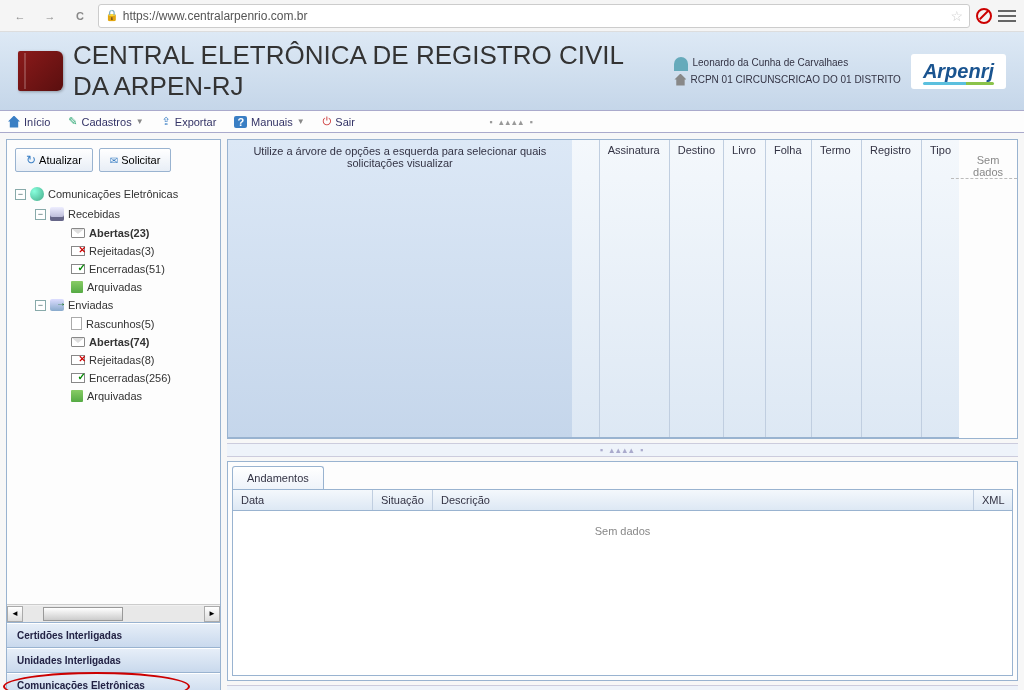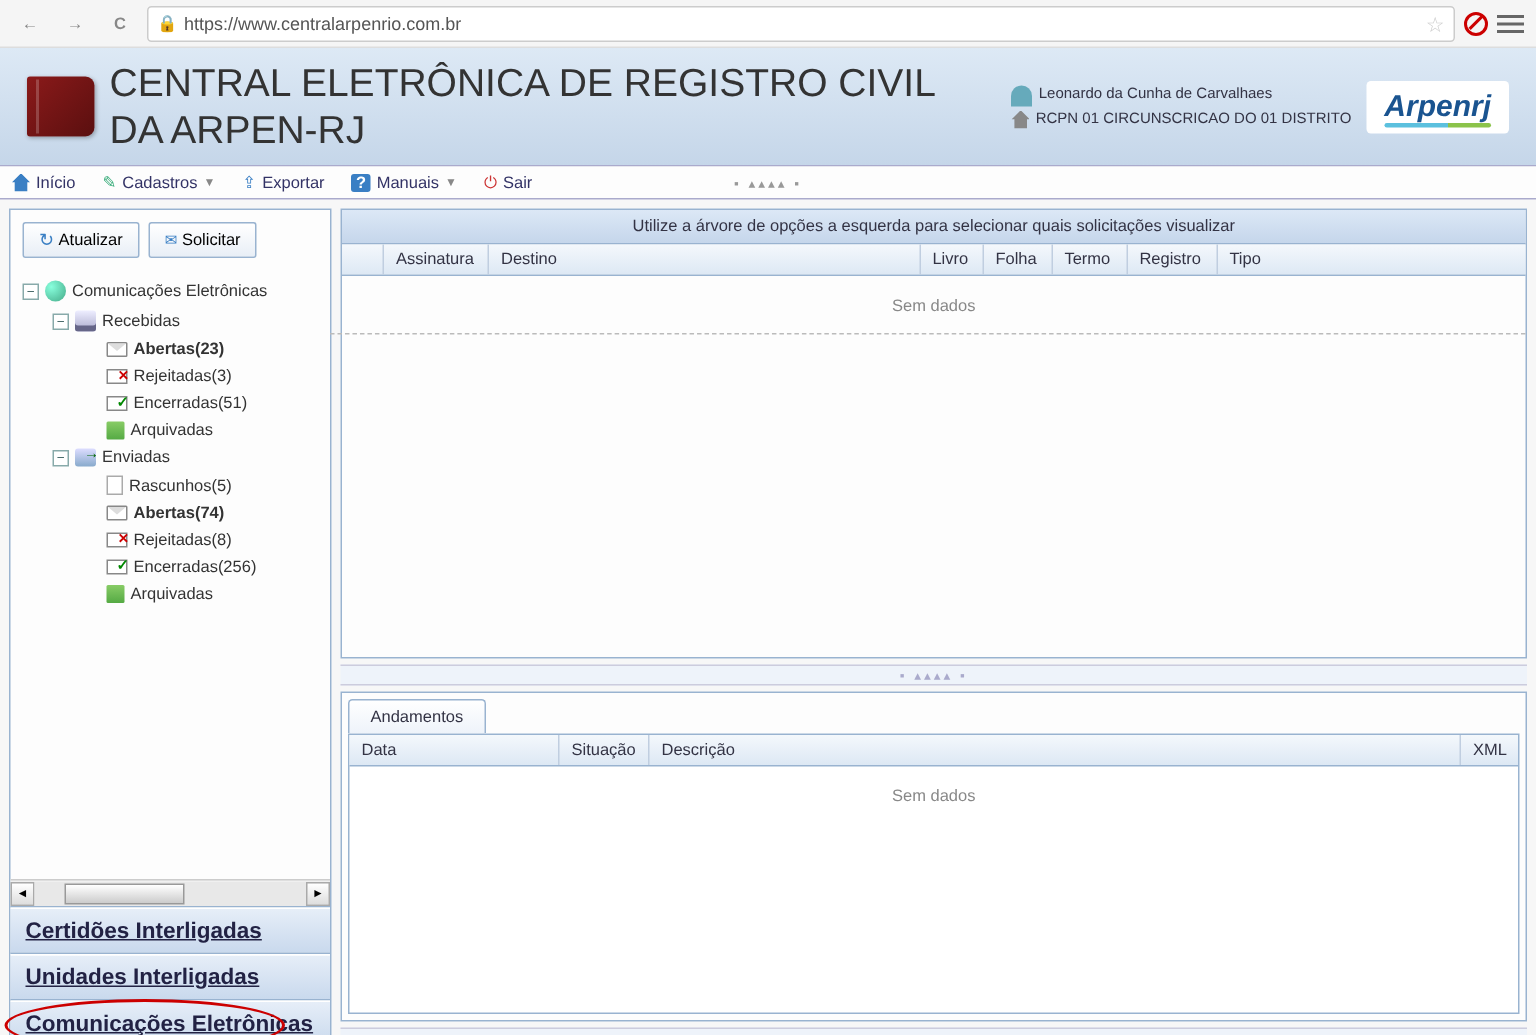--- a/index.html
+++ b/index.html
@@ -61,33 +61,33 @@
     .bold { font-weight: bold; }
     
     
     .sidebar-scroll { height: 18px; background: #f0f0f0; border-top: 1px solid #ccc; display: flex; align-items: center; }
     .scroll-btn { width: 16px; height: 16px; background: linear-gradient(#fff,#ddd); border: 1px solid #aaa; display: flex; align-items: center; justify-content: center; font-size: 8px; }
     .scroll-track { flex: 1; height: 16px; background: #e8e8e8; position: relative; }
     .scroll-thumb { position: absolute; left: 20px; width: 80px; top: 1px; bottom: 1px; background: linear-gradient(#fff,#ccc); border: 1px solid #999; }
     
     
     .stack-buttons { border-top: 1px solid #99b3d0; }
-    .stack-btn { background: linear-gradient(to bottom, #e6eef8, #c9d9ed); border-top: 1px solid #fff; border-bottom: 1px solid #99b3d0; padding: 6px 10px; font-size: 15px; font-weight: bold; color: #224; cursor: pointer; text-decoration: underline; }
+    .stack-btn { background: linear-gradient(to bottom, #e6eef8, #c9d9ed); border-top: 1px solid #fff; border-bottom: 1px solid #99b3d0; padding: 6px 10px; font-size: 10px; font-weight: bold; color: #224; cursor: pointer; }
     .circled { position: relative; }
     .circled::before { content: ''; position: absolute; left: -4px; top: -2px; right: 30px; bottom: -4px; border: 2px solid #c00; border-radius: 50%; pointer-events: none; }
     
     
     .content { flex: 1; padding: 6px; display: flex; flex-direction: column; gap: 4px; }
     .panel { border: 1px solid #99b3d0; background: #fdfdfd; }
     .panel-header { background: linear-gradient(to bottom, #dce8f6, #c5d6eb); border-bottom: 1px solid #99b3d0; padding: 5px 10px; text-align: center; color: #334; font-size: 11px; }
     .column-headers { display: flex; background: linear-gradient(to bottom, #f4f8fc, #dde8f4); border-bottom: 1px solid #99b3d0; }
     .col-head { padding: 4px 8px; border-right: 1px solid #c0cee0; color: #334; font-size: 11px; }
     .empty-msg { text-align: center; padding: 14px; color: #888; font-size: 11px; }
     .grip { text-align: center; color: #aac; font-size: 9px; letter-spacing: 2px; padding: 1px; background: #eef3fa; border-top: 1px solid #ccd; border-bottom: 1px solid #ccd; cursor: row-resize; }
-    .top-panel { height: 300px; display: flex; flex-direction: column; }
+    .top-panel { height: 300px; display: flex; flex-direction: row; }
     .top-panel .empty-area { flex: 1; position: relative; }
     .mid-border { position: absolute; left: -8px; right: 0; top: 38px; border-top: 1px dashed #bbb; }
     
     
     .tabs { display: flex; padding: 4px 4px 0; gap: 2px; }
     .tab { background: linear-gradient(#fff, #eef3fa); border: 1px solid #99b3d0; border-bottom: none; padding: 5px 14px; font-size: 11px; color: #334; border-radius: 3px 3px 0 0; }
     .tab-content { border: 1px solid #99b3d0; margin: 0 4px 4px; background: #fff; }
     
     .refresh-icon { color: #3a7fc4; font-size: 12px; }
     .envelope-icon { color: #3a7fc4; font-size: 10px; }

